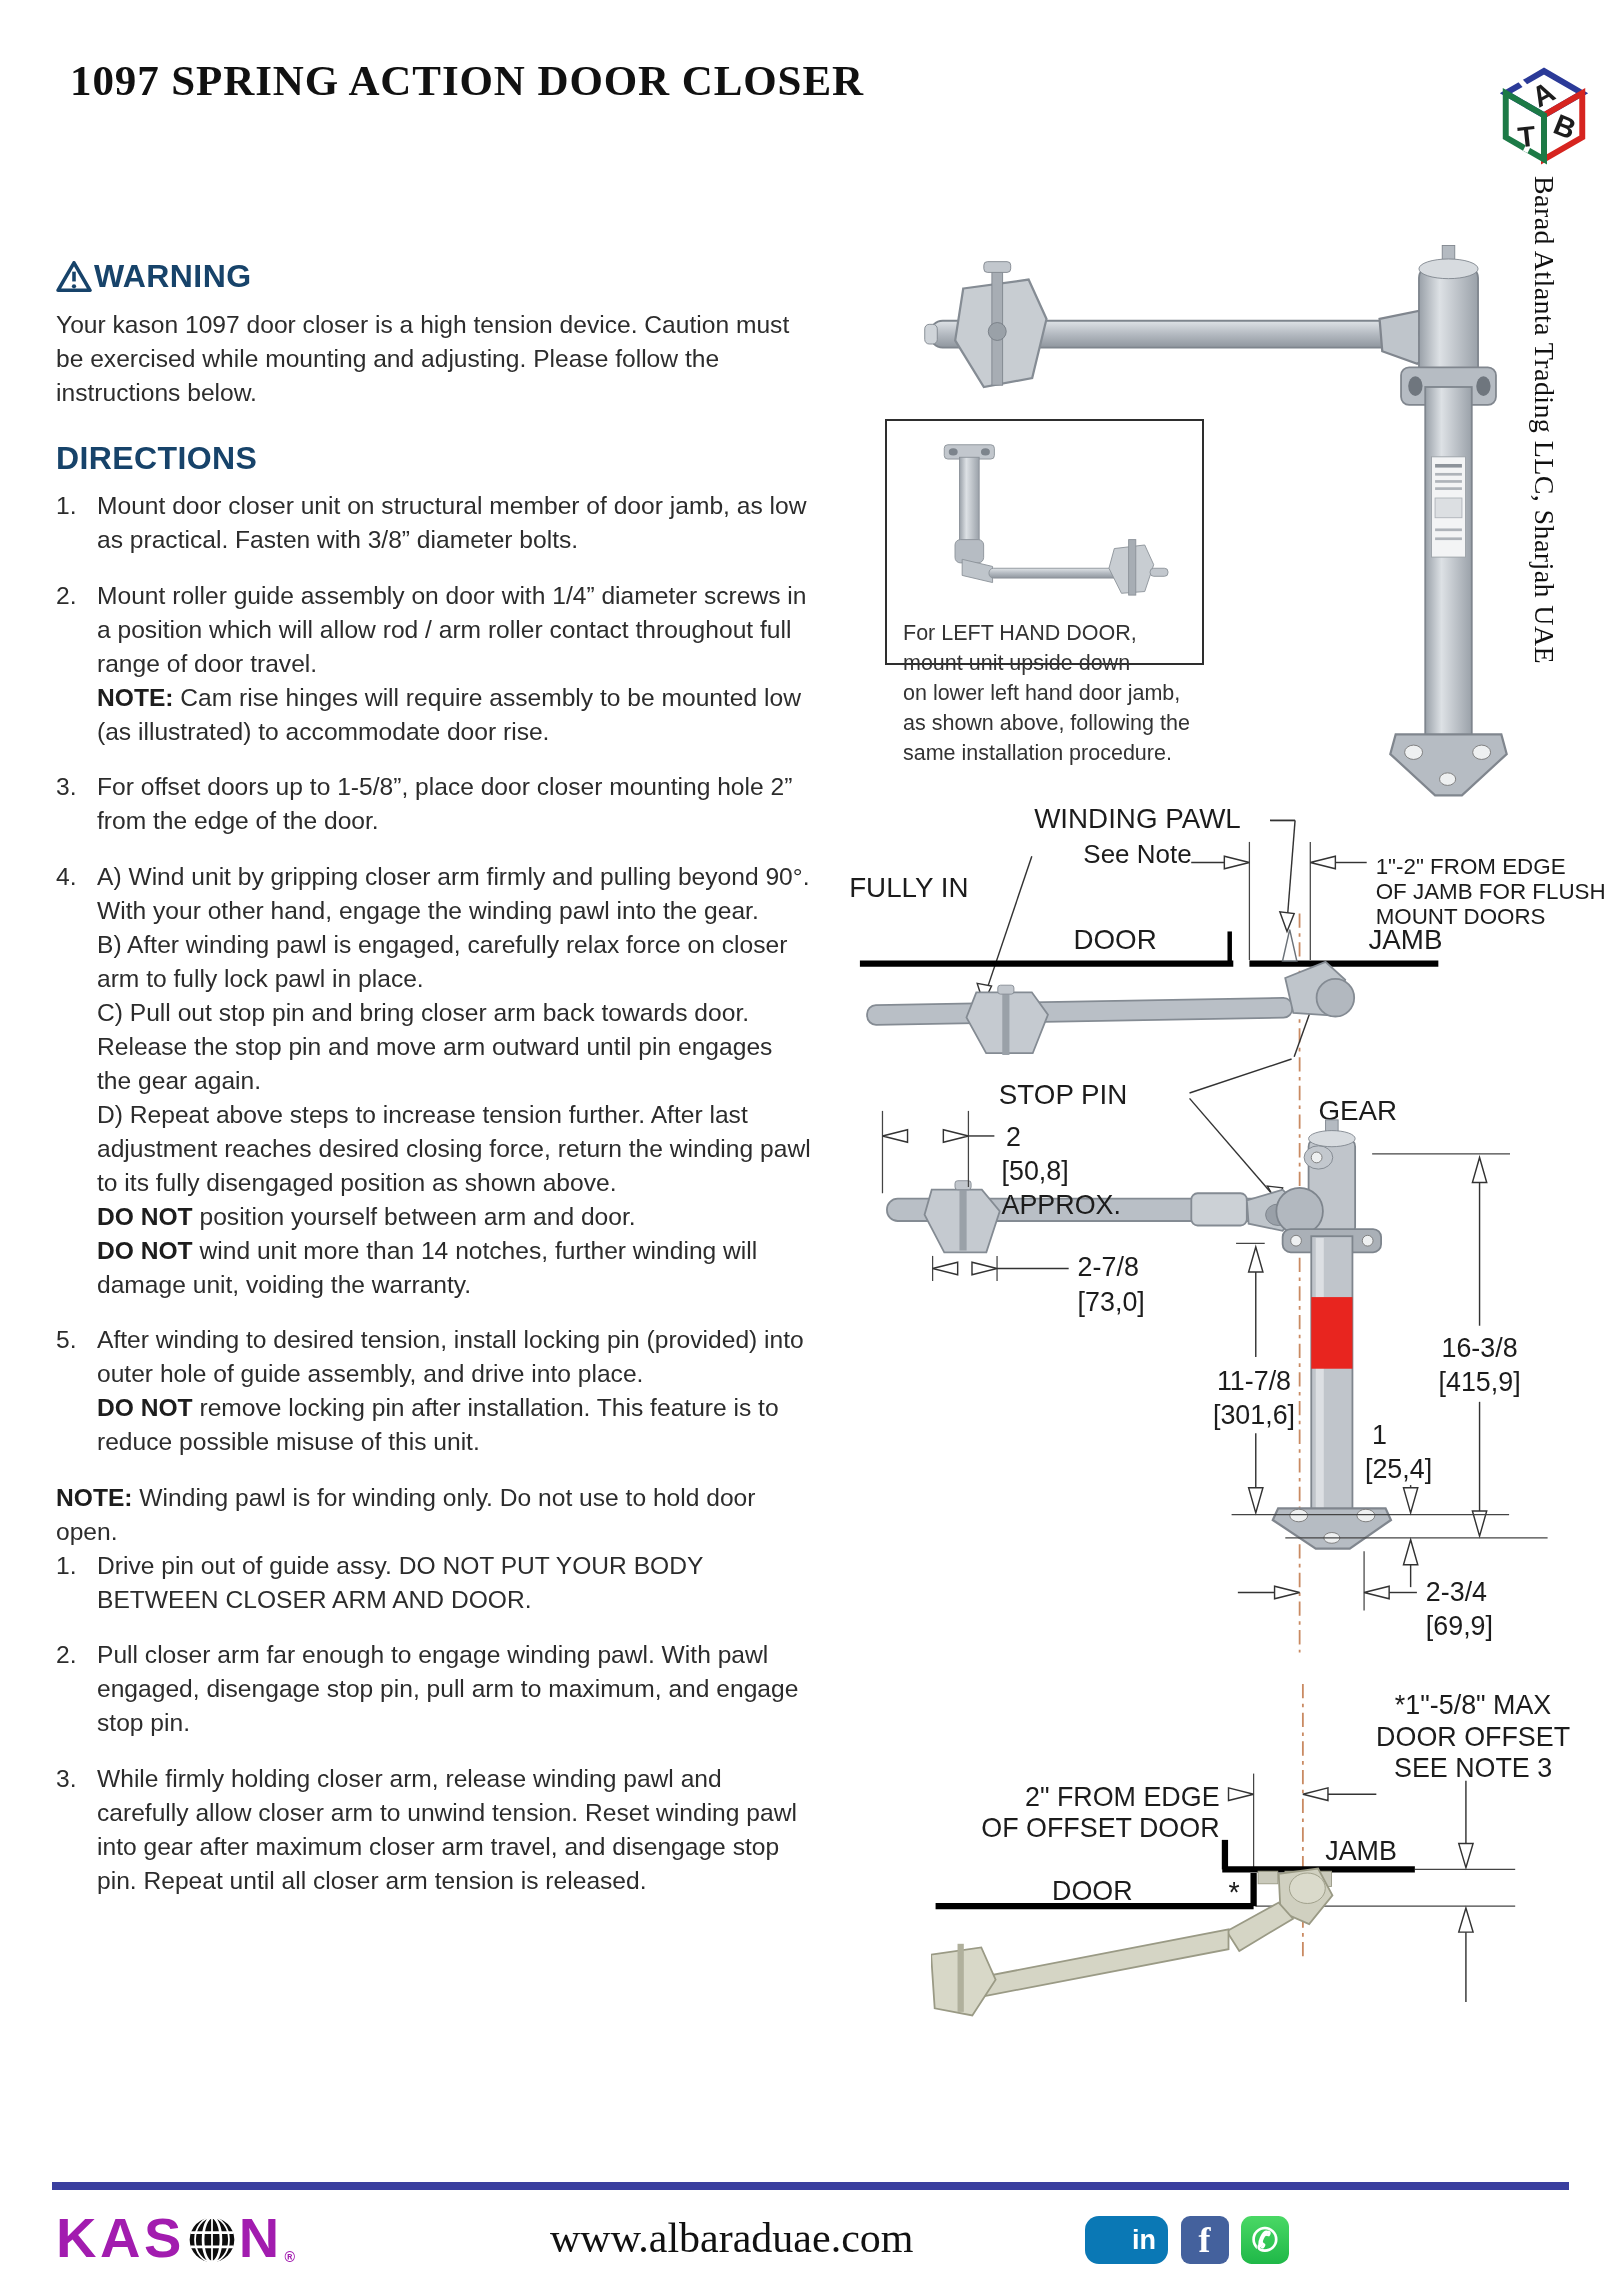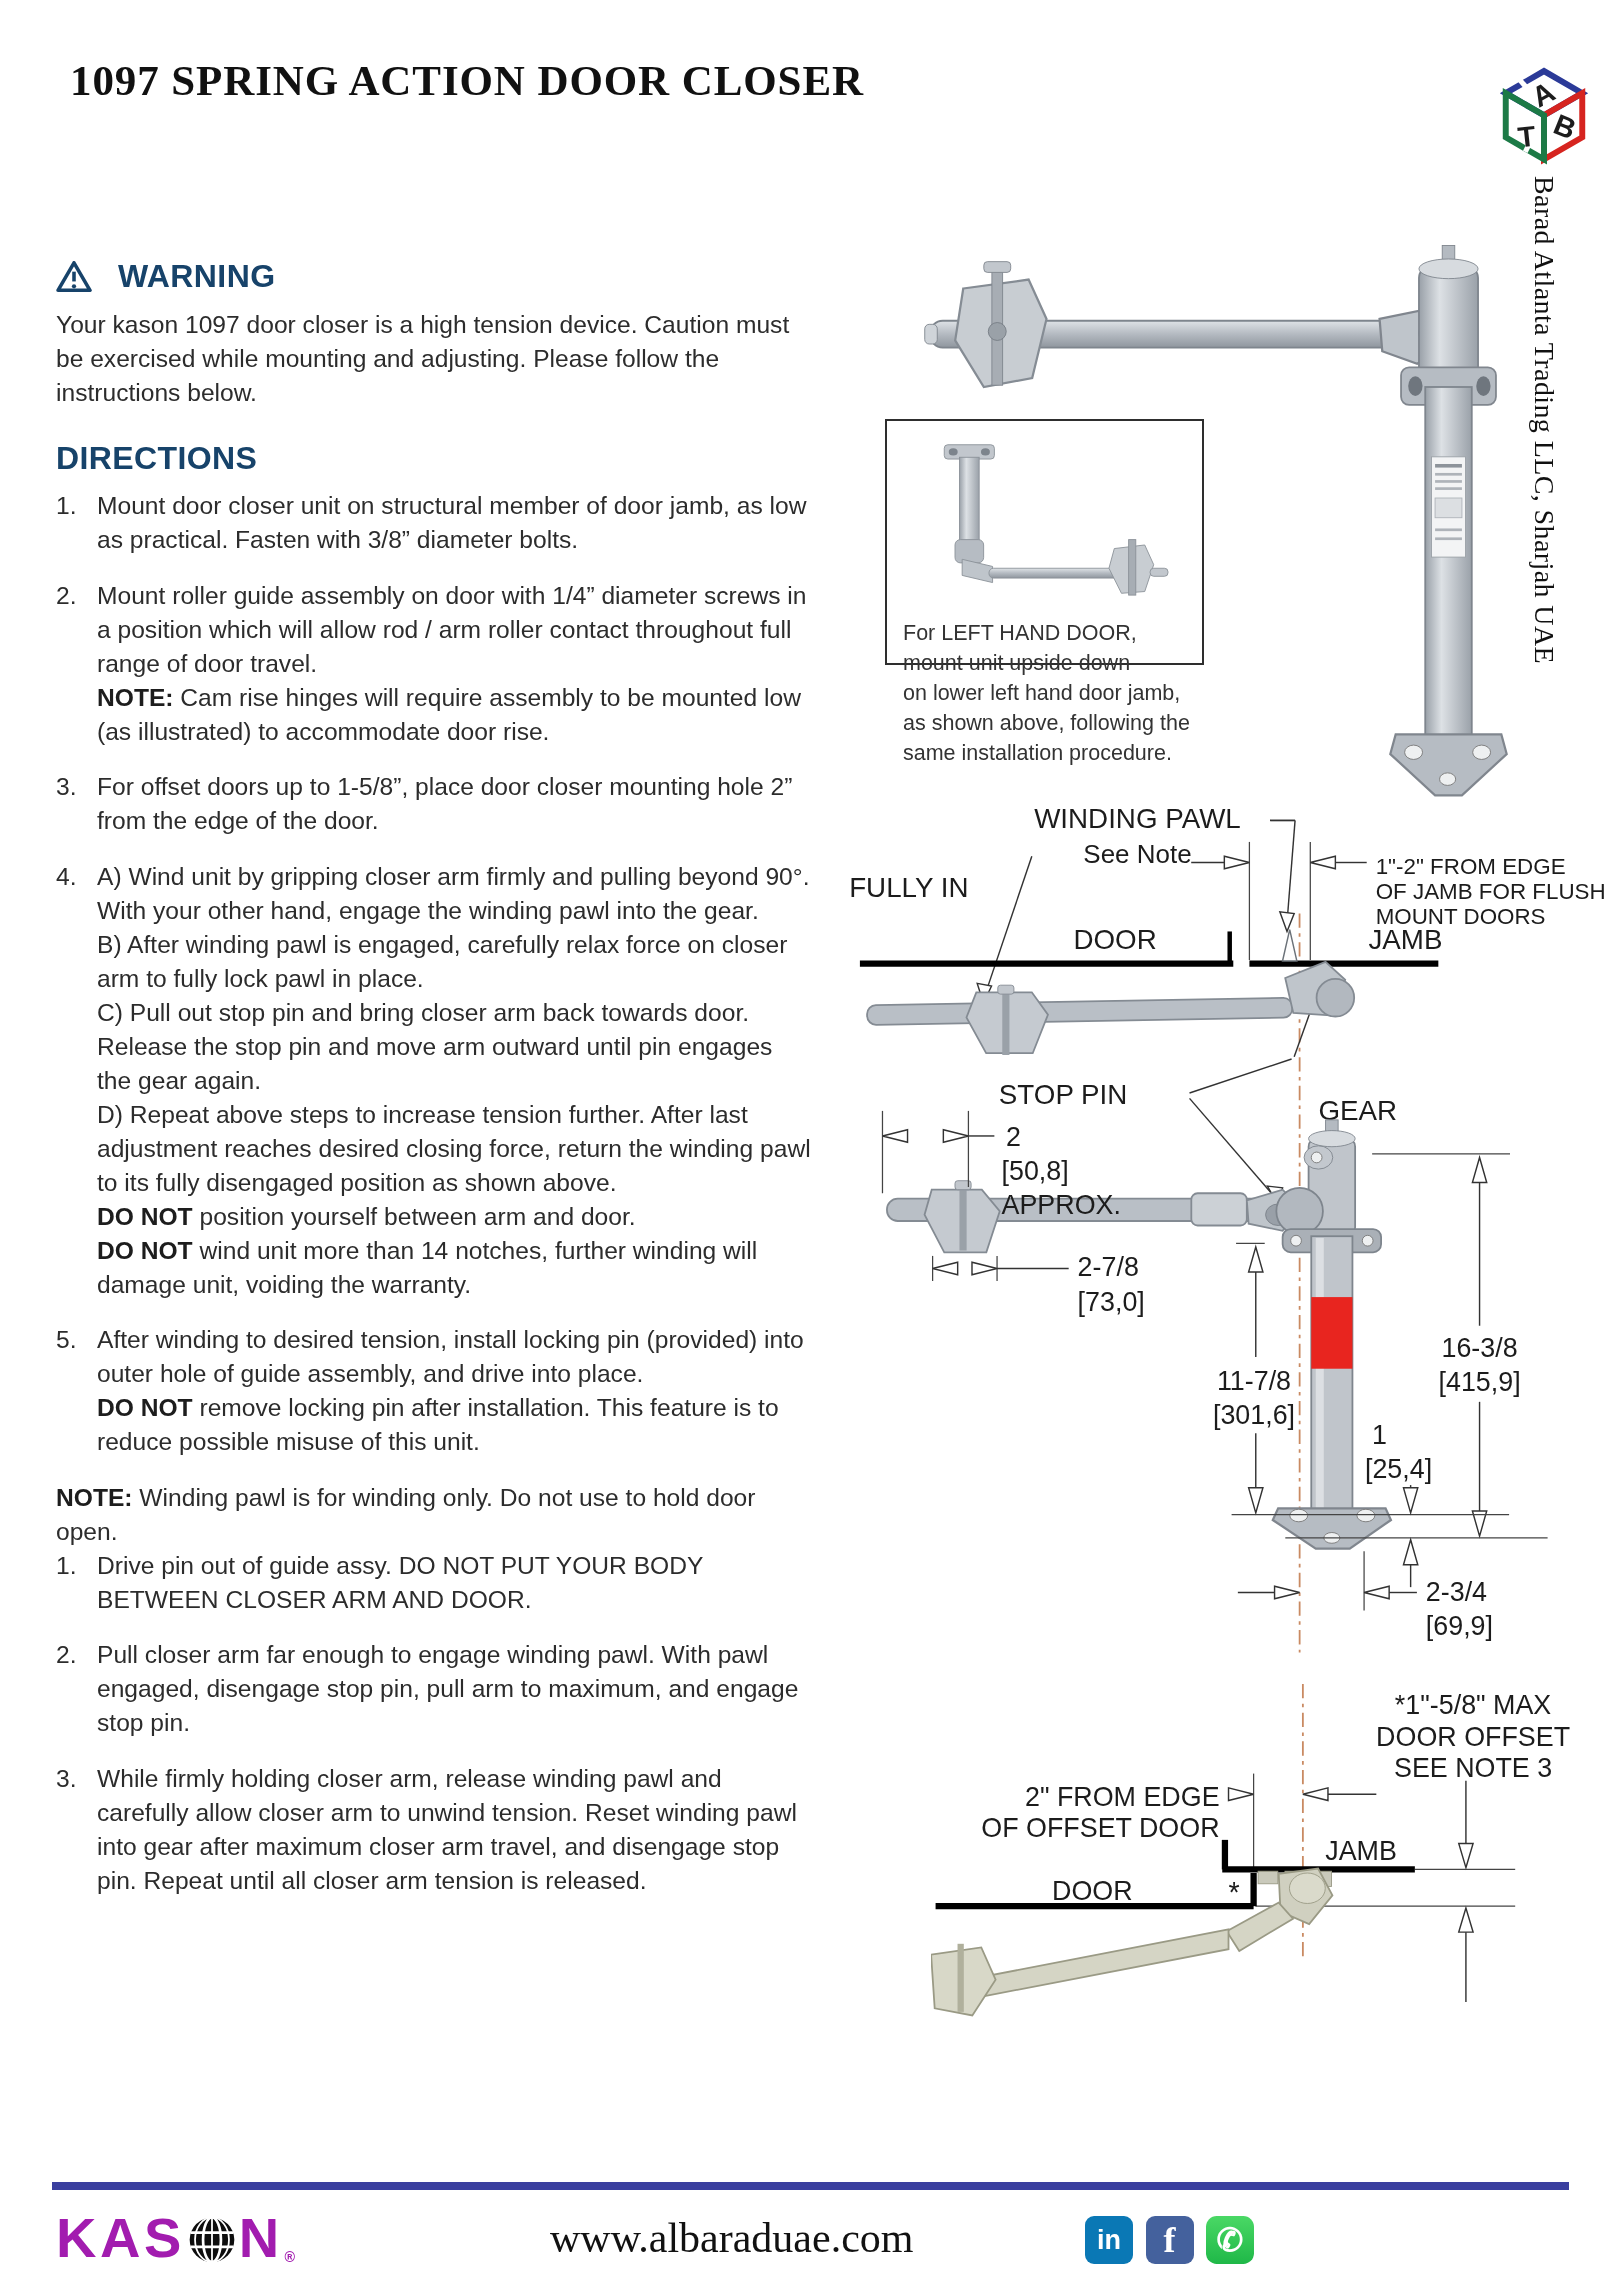--- a/index.html
+++ b/index.html
@@ -7,21 +7,21 @@
         font-family:"Liberation Sans",sans-serif;color:#242424;overflow:hidden;margin:0 auto;}
   
   .title{position:absolute;left:70px;top:56px;font-family:"Liberation Serif",serif;
          font-weight:700;font-size:43px;letter-spacing:0.9px;color:#111;}
   .abt-logo{position:absolute;left:1476px;top:43px;}
   .side-text{position:absolute;left:1528px;top:176px;height:627px;
              writing-mode:vertical-rl;font-family:"Liberation Serif",serif;
              font-size:28px;color:#111;letter-spacing:0.4px;white-space:nowrap;}
   
   .leftcol{position:absolute;left:56px;top:258px;width:757px;}
-  .sect-head{display:flex;align-items:center;gap:26px;font-weight:700;font-size:32px;
+  .sect-head{display:flex;align-items:center;gap:2px;font-weight:700;font-size:32px;
              color:#17436a;letter-spacing:0.4px;margin:0 0 12.5px 0;}
   .body-text{font-size:24.6px;line-height:34px;color:#2c2c2c;}
   .para{margin:0 0 27px 0;}
   .dir-head{margin-top:30px;}
   .li{display:flex;margin:0 0 21.5px 0;}
   .li .num{width:41px;flex:none;font-size:24.6px;line-height:34px;color:#2c2c2c;}
   .li .txt{flex:1;}
   b{font-weight:700;color:#1d1d1d;}
   .note-para{margin:5.4px 0 0 0;}
   .unwind-head{margin-top:39px;}
@@ -38,21 +38,21 @@
   
   .foot-line{position:absolute;left:52px;top:2182px;width:1517px;height:8px;background:#3a3f9f;}
   .kason{position:absolute;left:56px;top:2205px;display:flex;align-items:center;
          font-weight:900;font-size:56px;letter-spacing:3.6px;color:#a21caf;}
   .kason .reg{font-size:14.3px;align-self:flex-end;margin:0 0 5.4px 1.8px;letter-spacing:0;}
   .website{position:absolute;left:506px;top:2214px;font-family:"Liberation Serif",serif;
            font-size:42px;color:#111;margin-left:44px;}
   .social{position:absolute;left:1085px;top:2216px;display:flex;gap:12.5px;}
   .badge{width:48px;height:48px;border-radius:7.2px;display:flex;align-items:center;
          justify-content:center;color:#fff;font-weight:700;}
-  .badge.li-b{background:#0a78b5;font-size:27px;border-radius:9px;}
+  .badge.li-b{background:#0a78b5;font-size:27px;border-radius:14px;padding-left:35px;}
   .badge.fb-b{background:#44619d;font-size:36px;border-radius:9px;font-family:"Liberation Serif",serif;}
   .badge.wa-b{background:linear-gradient(#4ad865,#1fb848);font-size:32px;border-radius:10.7px;}
 </style>
 </head>
 <body>
 
 <div class="page">
 
   <div class="title">1097 SPRING ACTION DOOR CLOSER</div>
 

